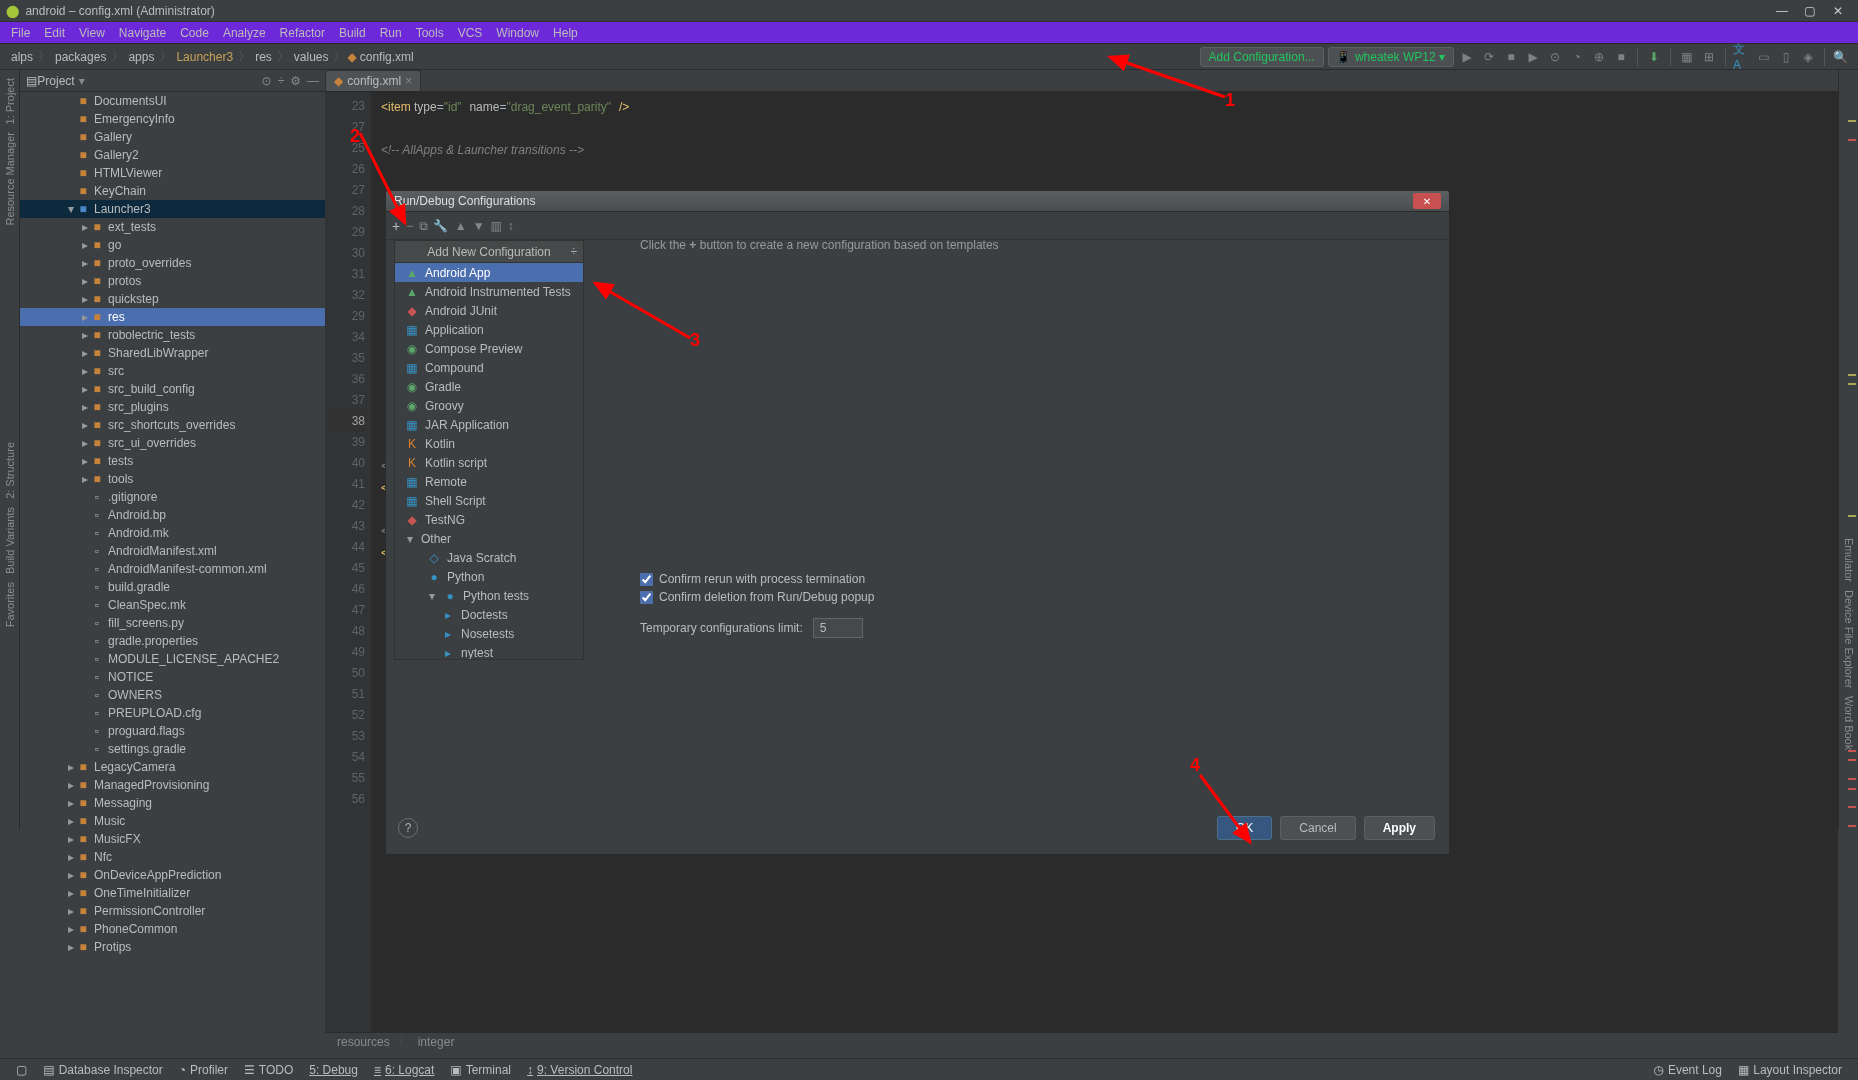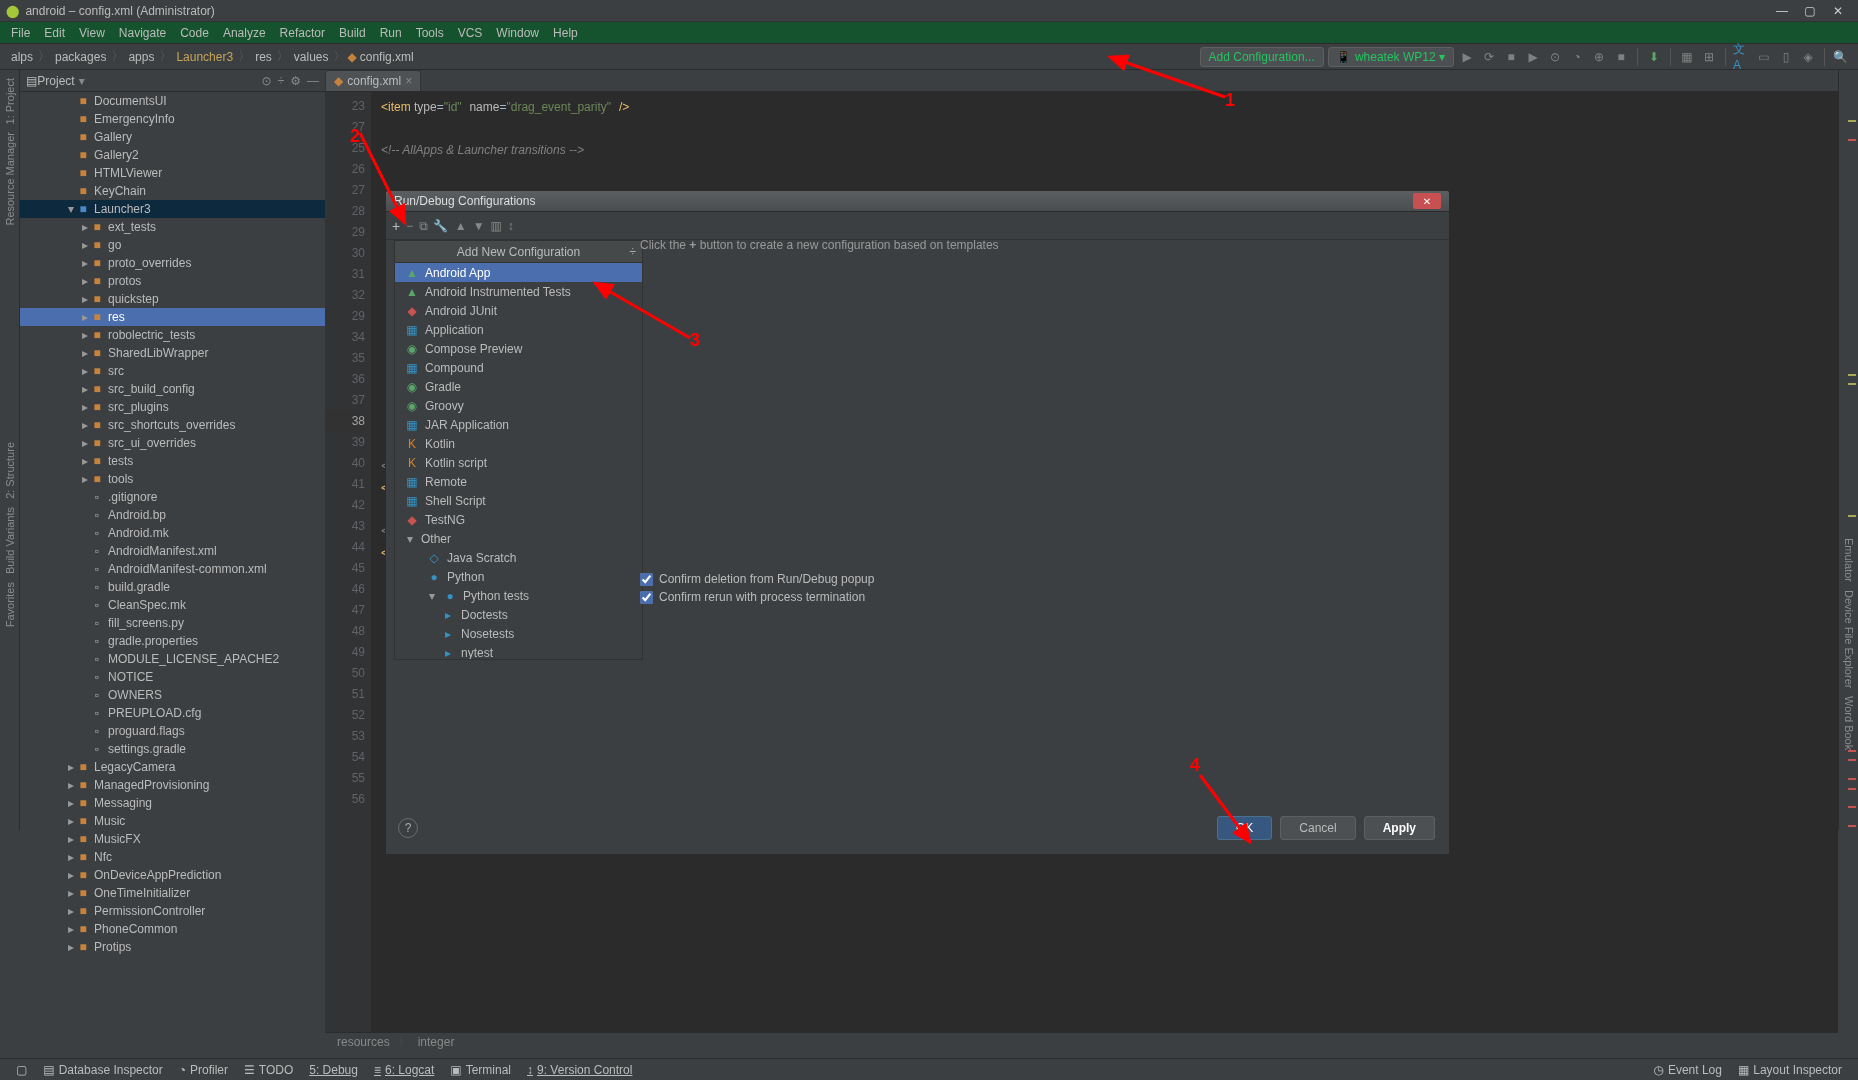--- a/index.html
+++ b/index.html
@@ -4,21 +4,21 @@
 <style>
 * { margin:0; padding:0; box-sizing:border-box; font-family:"Segoe UI",Arial,sans-serif; font-size:12px; }
 body { background:#3c3f41; color:#bbbbbb; width:1858px; height:1080px; overflow:hidden; position:relative; }
 
 
 .titlebar { height:22px; background:#3c3f41; border-bottom:1px solid #323232; display:flex; align-items:center; padding:0 6px; color:#bbb; }
 .titlebar .spacer { flex:1; }
 .titlebar .winbtn { width:28px; height:18px; display:inline-flex; justify-content:center; align-items:center; color:#ccc; cursor:default; }
 
 
-.menubar { height:22px; background:#14532d; display:flex; align-items:center; padding:0 4px; border-bottom:1px solid #2b2b2b; }
+.menubar { height:22px; background:#6d28d9; display:flex; align-items:center; padding:0 4px; border-bottom:1px solid #2b2b2b; }
 .menubar span { padding:2px 7px; color:#bbb; cursor:default; }
 
 
 .navbar { height:26px; background:#3c3f41; display:flex; align-items:center; padding:0 8px; border-bottom:1px solid #2b2b2b; }
 .crumb { color:#bbb; padding:0 3px; }
 .crumb.sel { color:#c7a35a; }
 .crumb-sep { color:#666; padding:0 2px; }
 .navbar-right { margin-left:auto; display:flex; align-items:center; gap:4px; }
 .btn-box { background:#4c5052; border:1px solid #5e6060; padding:2px 8px; border-radius:3px; color:#22c55e; cursor:default; }
 .tb-icon { width:18px; height:18px; display:inline-flex; justify-content:center; align-items:center; color:#808080; }
@@ -64,21 +64,21 @@
 .statusbar { position:absolute; bottom:0; left:0; right:0; height:22px; background:#3c3f41; border-top:1px solid #2b2b2b; display:flex; align-items:center; padding:0 8px; color:#bbb; font-size:11px; }
 .statusbar .sitem { padding:0 8px; display:flex; align-items:center; gap:4px; }
 .statusbar .sright { margin-left:auto; display:flex; }
 
 
 .dialog-overlay { position:absolute; top:190px; left:385px; width:1065px; height:665px; }
 .dlg-titlebar { height:22px; background:linear-gradient(#5c5f61,#4a4d4f); border:1px solid #2b2b2b; display:flex; align-items:center; padding:0 8px; color:#ddd; border-radius:3px 3px 0 0; }
 .dlg-close { margin-left:auto; background:#c75050; color:#fff; width:28px; height:16px; display:flex; justify-content:center; align-items:center; font-size:10px; border-radius:2px; }
 .dlg-body { height:643px; background:#3c3f41; border:1px solid #2b2b2b; border-top:none; position:relative; }
 .dlg-toolbar { height:28px; display:flex; align-items:center; padding:0 6px; gap:6px; color:#888; border-bottom:1px solid #323232; }
-.dlg-left { position:absolute; top:28px; left:8px; width:249px; height:420px; background:#3c3f41; border:1px solid #323232; overflow:hidden; }
+.dlg-left { position:absolute; top:28px; left:8px; width:190px; height:420px; background:#3c3f41; border:1px solid #323232; overflow:hidden; }
 .dlg-dd-hdr { height:22px; background:#45494a; display:flex; align-items:center; justify-content:center; color:#bbb; border-bottom:1px solid #323232; position:relative; }
 .dlg-dd-hdr .dd-icon { position:absolute; right:6px; color:#aaa; }
 .cfg-row { display:flex; align-items:center; height:19px; padding-left:10px; gap:6px; color:#bbb; cursor:default; }
 .cfg-row.sel { background:#4b6eaf; color:#fff; }
 .cfg-icon { width:14px; display:inline-block; text-align:center; }
 .ci-green{color:#59a869;} .ci-red{color:#c75450;} .ci-blue{color:#3592c4;} .ci-orange{color:#d9822b;}
 .cfg-arr { color:#999; width:10px; text-align:center; }
 
 .dlg-right { position:absolute; top:16px; left:244px; right:12px; height:480px; color:#bbb; padding:10px; }
 .dlg-chk { display:flex; align-items:center; gap:6px; margin:4px 0; }
@@ -656,26 +656,30 @@
             <span class="cfg-icon ci-blue">▸</span>
             <span>nytest</span>
           </div>
         </div>
     </div>
     <div class="dlg-right">
       <div style="color:#999"><span>Click the </span><b>+</b><span> button to create a new configuration based on templates</span></div>
       <div style="margin-top:320px">
         <label class="dlg-chk">
             <input type="checkbox" checked="" style="">
-            <span>Confirm deletion from Run/Debug popup</span>
+            <span>Confirm rerun with process termination</span>
           </label>
         <label class="dlg-chk">
             <input type="checkbox" checked="" style="">
-            <span>Confirm rerun with process termination</span>
+            <span>Confirm deletion from Run/Debug popup</span>
           </label>
+        <div style="margin-top:14px;display:flex;align-items:center;gap:10px">
+          <span>Temporary configurations limit:</span>
+          <input class="dlg-inp" value="5" style="">
+        </div>
       </div>
     </div>
     <div class="dlg-help">?</div>
     <div class="dlg-btns">
       <span class="dlg-btn primary">OK</span>
       <span class="dlg-btn">Cancel</span>
       <span class="dlg-btn disabled">Apply</span>
     </div>
   </div>
 </div>

